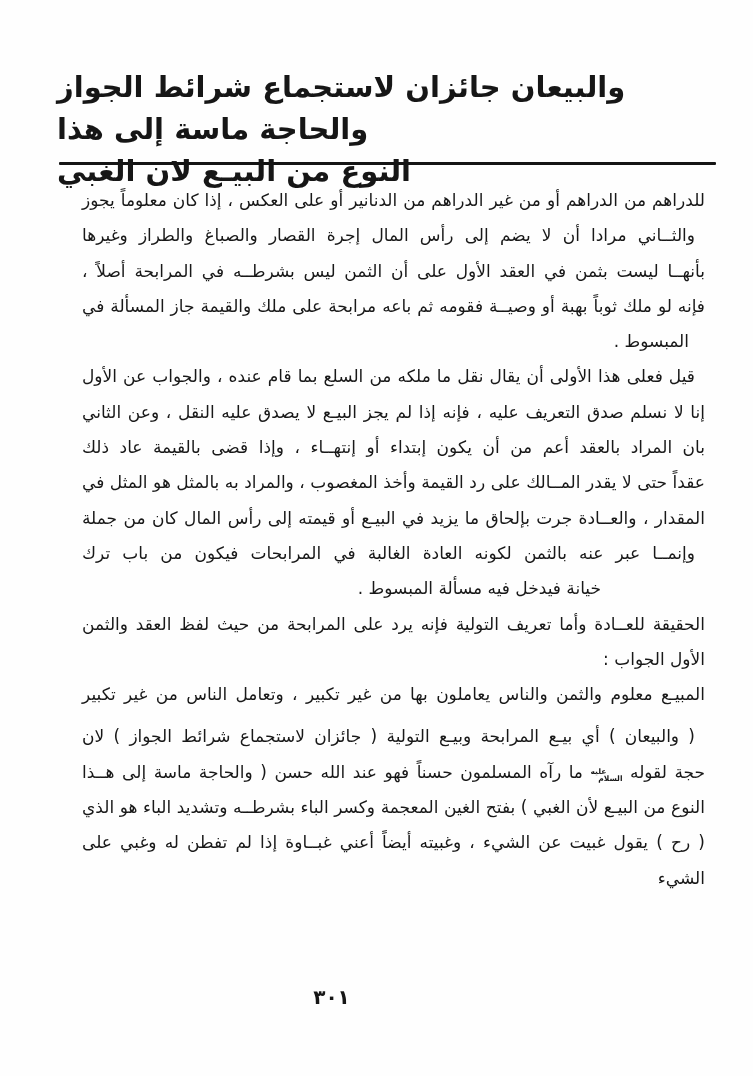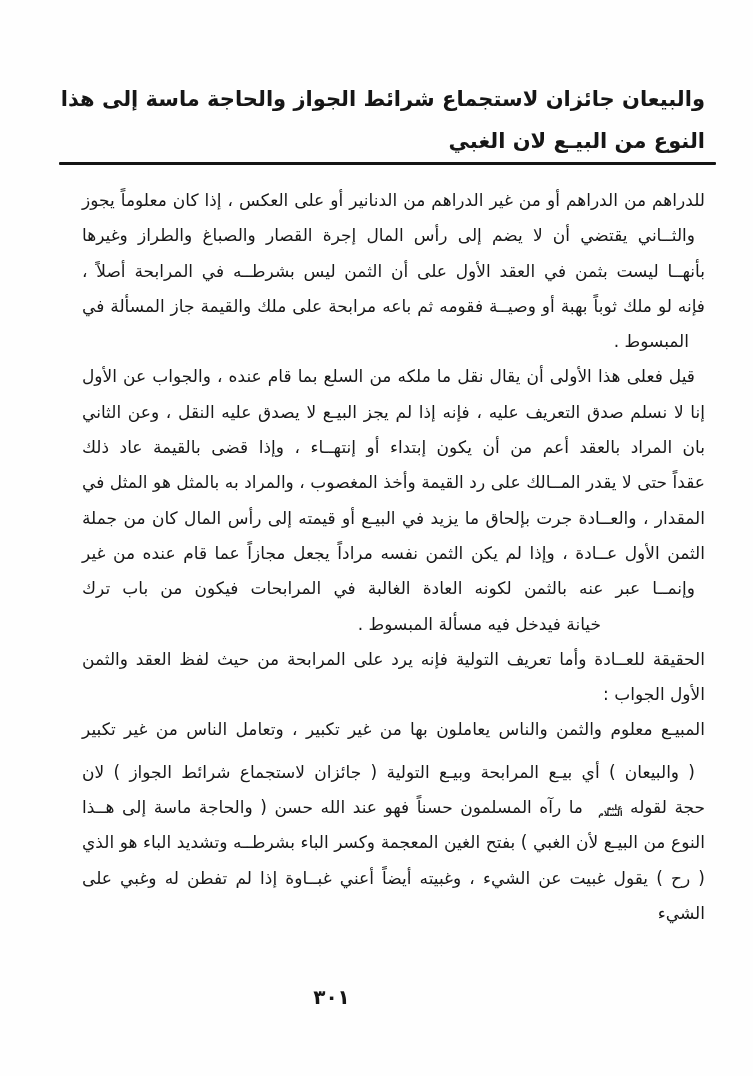--- a/index.html
+++ b/index.html
@@ -6,23 +6,23 @@
   body {
     width:753px; height:1076px;
     background:#ffffff;
     font-family:"DejaVu Sans", sans-serif;
     color:#1b1b1b;
     position:relative;
     overflow:hidden;
   }
   .page { position:absolute; inset:0; background:#fefefe; }
   .header {
-    position:absolute; top:78px; left:57px; width:648px;
-    direction:rtl; text-align:right;
-    font-size:21px; font-weight:bold; line-height:42px;
+    position:absolute; top:66px; left:57px; width:648px;
+    direction:rtl; text-align:left;
+    font-size:29px; font-weight:bold; line-height:42px;
     color:#161616;
   }
   .rule {
     position:absolute; top:162px; left:59px; width:657px; height:3px;
     background:#141414; border-radius:1px;
   }
   .body-text {
     position:absolute; top:183px; left:57px; width:648px;
     direction:rtl;
     font-size:17px; line-height:35.3px;
@@ -31,21 +31,21 @@
   .bl { text-align:justify; text-align-last:justify; height:35.3px; white-space:normal;margin-left:25px; }
   .bl.end { text-align-last:right; }
   .bl.first { padding-right:10px; }
   .pr-16 { padding-right:16px; }
   .pr-66 { padding-right:66px; }
   .pr-104 { padding-right:104px; }
   .gap { margin-top:7px; }
   .honorific {
     display:inline-block; width:32px;
     font-size:7.5px; line-height:6.5px;
-    vertical-align:-3px; text-align:right;
+    vertical-align:-3px; text-align:left;
     font-weight:bold; letter-spacing:0;
   }
   .footer {
     position:absolute; top:985px; left:0; width:663px;
     text-align:center; direction:rtl;
     font-size:20px; font-weight:bold; color:#161616;
   }
 </style>
 </head>
 <body>
@@ -54,30 +54,29 @@
 
   <div class="header">
     <div>والبيعان جائزان لاستجماع شرائط الجواز والحاجة ماسة إلى هذا</div>
     <div>النوع من البيـع لان الغبي</div>
   </div>
 
   <div class="rule"></div>
 
   <div class="body-text">
     <div class="bl">للدراهم من الدراهم أو من غير الدراهم من الدنانير أو على العكس ، إذا كان معلوماً يجوز</div>
-    <div class="bl first">والثــاني يقتضي أن لا يضم إلى رأس المال إجرة القصار والصباغ والطراز وغيرها</div>
+    <div class="bl first">والثــاني مرادا أن لا يضم إلى رأس المال إجرة القصار والصباغ والطراز وغيرها</div>
     <div class="bl">بأنهــا ليست بثمن في العقد الأول على أن الثمن ليس بشرطــه في المرابحة أصلاً ،</div>
     <div class="bl">فإنه لو ملك ثوباً بهبة أو وصيــة فقومه ثم باعه مرابحة على ملك والقيمة جاز المسألة في</div>
     <div class="bl end pr-16">المبسوط .</div>
     <div class="bl first">قيل فعلى هذا الأولى أن يقال نقل ما ملكه من السلع بما قام عنده ، والجواب عن الأول</div>
     <div class="bl">إنا لا نسلم صدق التعريف عليه ، فإنه إذا لم يجز البيـع لا يصدق عليه النقل ، وعن الثاني</div>
     <div class="bl">بان المراد بالعقد أعم من أن يكون إبتداء أو إنتهــاء ، وإذا قضى بالقيمة عاد ذلك</div>
     <div class="bl">عقداً حتى لا يقدر المــالك على رد القيمة وأخذ المغصوب ، والمراد به بالمثل هو المثل في</div>
     <div class="bl">المقدار ، والعــادة جرت بإلحاق ما يزيد في البيـع أو قيمته إلى رأس المال كان من جملة</div>
-    <div class="bl">الثمن الأول عــادة ، وإذا لم يكن الثمن نفسه مراداً يجعل مجازاً عما قام عنده من غير</div>
     <div class="bl first">وإنمــا عبر عنه بالثمن لكونه العادة الغالبة في المرابحات فيكون من باب ترك</div>
     <div class="bl end pr-104">خيانة فيدخل فيه مسألة المبسوط .</div>
     <div class="bl">الحقيقة للعــادة وأما تعريف التولية فإنه يرد على المرابحة من حيث لفظ العقد والثمن</div>
     <div class="bl end">الأول الجواب :</div>
     <div class="bl">المبيـع معلوم والثمن والناس يعاملون بها من غير تكبير ، وتعامل الناس من غير تكبير</div>
     <div class="bl first gap">( والبيعان ) أي بيـع المرابحة وبيـع التولية ( جائزان لاستجماع شرائط الجواز ) لان</div>
     <div class="bl">
       <span>حجة لقوله</span>
       <span class="honorific">عليه السلام</span>
       <span>ما رآه المسلمون حسناً فهو عند الله حسن ( والحاجة ماسة إلى هــذا</span>

